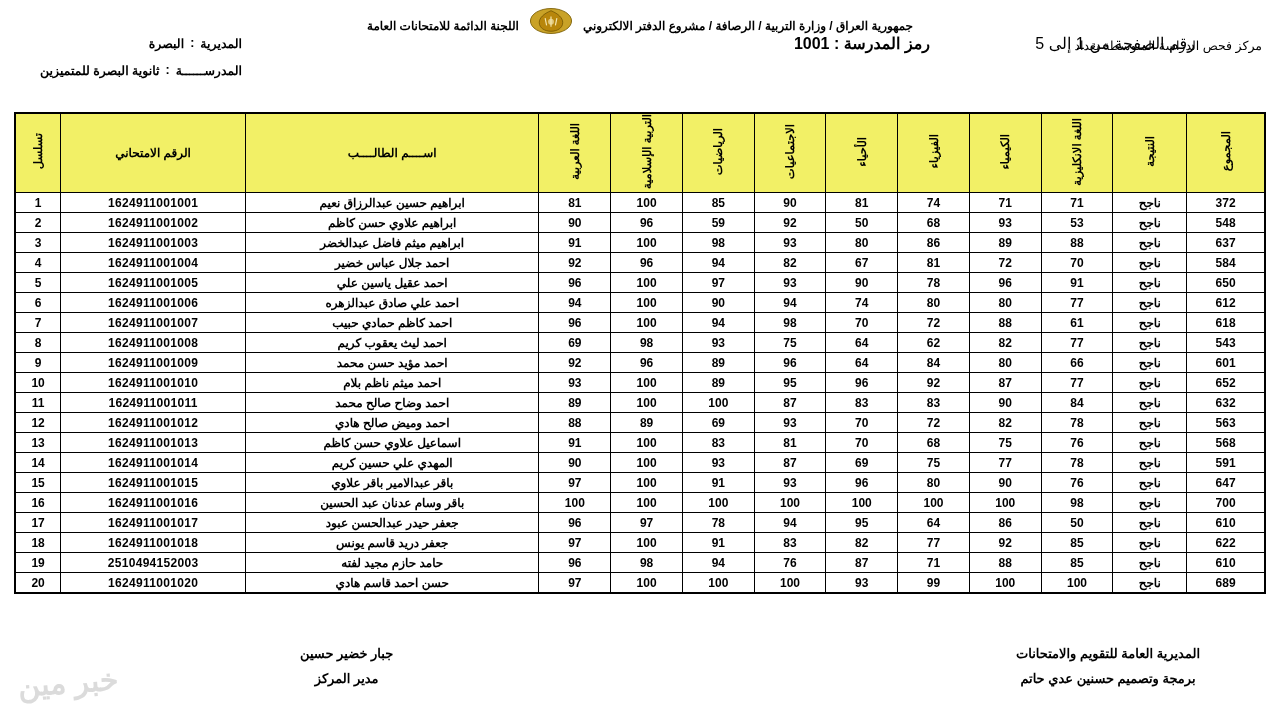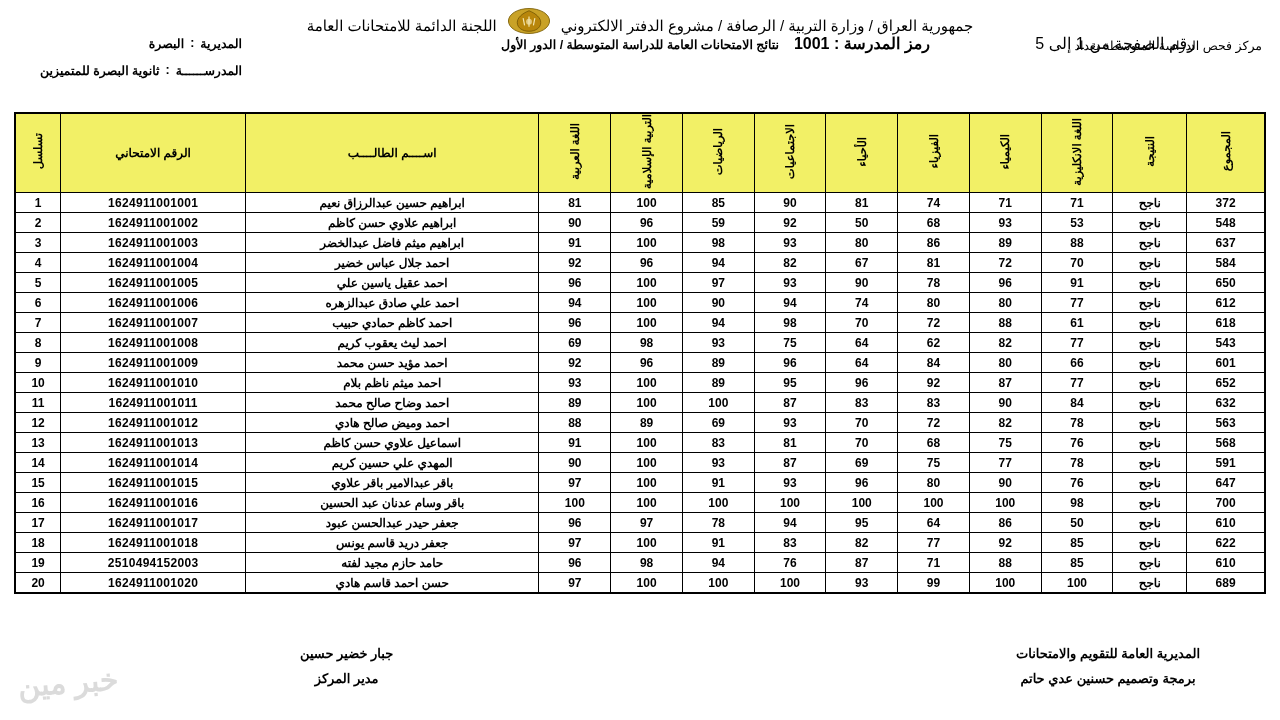--- a/index.html
+++ b/index.html
@@ -19,22 +19,22 @@
   
   .header-top {
     display: flex;
     align-items: center;
     justify-content: center;
     padding: 6px 0 0 0;
     gap: 10px;
   }
   .header-title-right,
   .header-title-left {
-    font-size: 15px;
-    font-weight: normal;
+    font-size: 12px;
+    font-weight: bold;
     white-space: nowrap;
     margin-top: 10px;
   }
   .emblem {
     width: 44px;
     height: 30px;
     position: relative;
     flex: 0 0 auto;
   }
 
@@ -195,21 +195,20 @@
   </span>
   <span class="header-title-left">اللجنة الدائمة للامتحانات العامة</span>
 </div>
 
 <div class="header-row2">
   <div class="hr2-right">
     <div>مركز فحص الدراسة المتوسطة بغداد</div>
   </div>
 
   <div class="hr2-center">
-    <div>نتائج الامتحانات العامة للدراسة المتوسطة / الدور الأول</div>
   </div>
 
   <div class="hr2-left">
     <div class="kv">
       <span>المديرية</span>
       <span>:</span>
       <span>البصرة</span>
     </div>
     <div class="kv">
       <span>المدرســــــة</span>

